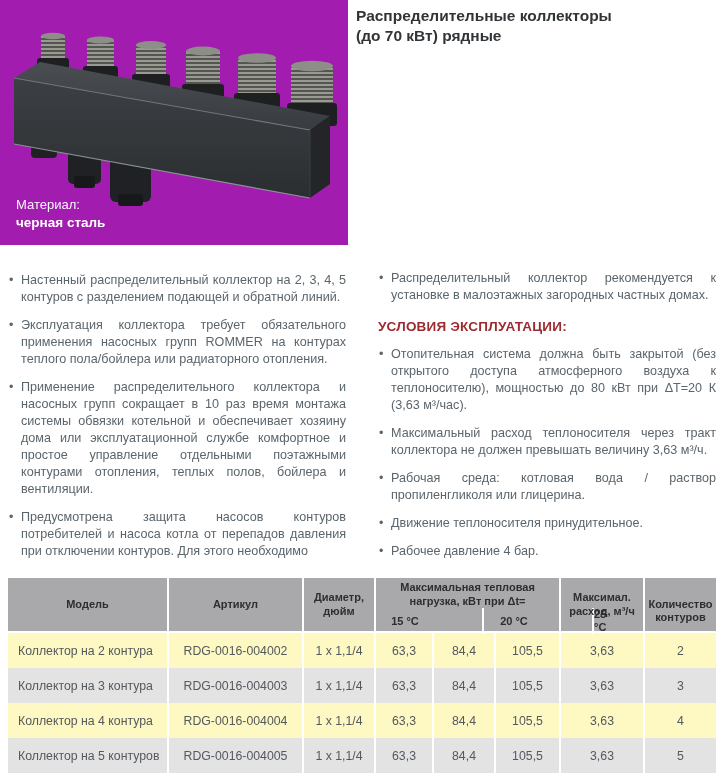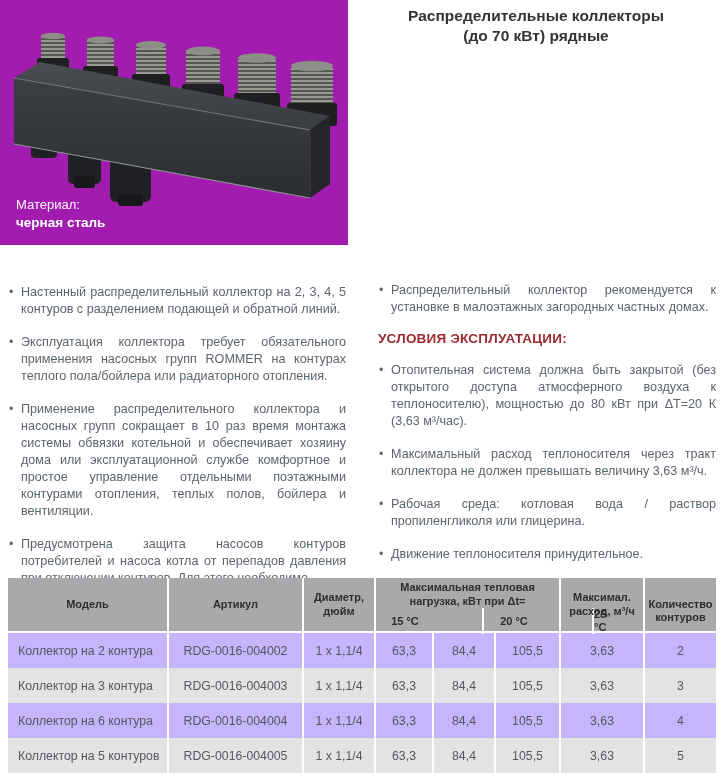--- a/index.html
+++ b/index.html
@@ -10,29 +10,29 @@
 
   
   .red-panel { position:absolute; left:0; top:0; width:348px; height:245px; background:#a21caf; }
   .product-svg { position:absolute; left:0; top:0; }
   .material { position:absolute; left:16px; bottom:12px; color:#ffffff; font-size:13px; line-height:1.4; }
   .material .lbl { font-weight:normal; opacity:0.96; }
   .material .val { font-weight:bold; font-size:13.5px; }
 
   
   .doc-title {
-    position:absolute; top:6px; right:8px; width:360px; text-align:center;
+    position:absolute; top:6px; right:8px; width:360px; text-align:left;
     font-weight:bold; font-size:15.5px; line-height:1.32; color:#323538;
   }
 
   
   .col-left  { position:absolute; left:8px;   top:268px; width:338px; }
   .col-right { position:absolute; left:378px; top:266px; width:338px; }
   .bullet {
-    position:relative; padding-left:13px; margin:16px 0 11px 0; text-align:justify;
+    position:relative; padding-left:13px; margin:4px 0 11px 0; text-align:justify;
     font-size:12.6px; line-height:17px; color:#5b656c;
   }
   .bullet::before { content:"•"; position:absolute; left:1px; top:0; color:#5b656c; }
   .cont {
     padding-left:13px; margin:0 0 11px 0; text-align:justify;
     font-size:12.6px; line-height:17px; color:#5b656c;
   }
   .cond-heading {
     margin:15px 0 12px 0; font-size:13.5px; font-weight:bold; color:#9c2b30; letter-spacing:0.2px;
   }
@@ -50,21 +50,21 @@
   .th-load { flex-direction:column; padding:0; justify-content:flex-start; }
   .load-title { display:flex; align-items:center; justify-content:center; height:30px;
                 padding:3px 8px 0; box-sizing:border-box; }
   .load-subs { display:grid; grid-template-columns:58px 62px 1fr; width:100%; height:23px; box-sizing:border-box;gap:48px; }
   .load-subs .sub { display:flex; align-items:center; justify-content:center; box-sizing:border-box; }
   .load-subs .sub + .sub { border-left:2px solid #fff; }
 
   .t-body { margin-top:2px; }
   .t-row {
     display:grid; grid-template-columns:161px 135px 72px 58px 62px 65px 84px 71px;
-    height:35px; font-size:12.3px; color:#54595e; background:#c4b5fd;
+    height:35px; font-size:12.3px; color:#54595e; background:#fef9c3;
   }
   .t-row.alt { background:#e3e3e4; }
   .td { display:flex; align-items:center; justify-content:center;
         border-right:2px solid #fff; box-sizing:border-box; }
   .td:last-child { border-right:none; }
   .td.model { justify-content:flex-start; padding-left:10px; }
 </style>
 </head>
 <body>
 
@@ -198,21 +198,21 @@
         <div class="td model">Коллектор на 3 контура</div>
         <div class="td">RDG-0016-004003</div>
         <div class="td">1 x 1,1/4</div>
         <div class="td">63,3</div>
         <div class="td">84,4</div>
         <div class="td">105,5</div>
         <div class="td">3,63</div>
         <div class="td">3</div>
       </div>
       <div class="t-row">
-        <div class="td model">Коллектор на 6 контура</div>
+        <div class="td model">Коллектор на 4 контура</div>
         <div class="td">RDG-0016-004004</div>
         <div class="td">1 x 1,1/4</div>
         <div class="td">63,3</div>
         <div class="td">84,4</div>
         <div class="td">105,5</div>
         <div class="td">3,63</div>
         <div class="td">4</div>
       </div>
       <div class="t-row alt">
         <div class="td model">Коллектор на 5 контуров</div>

